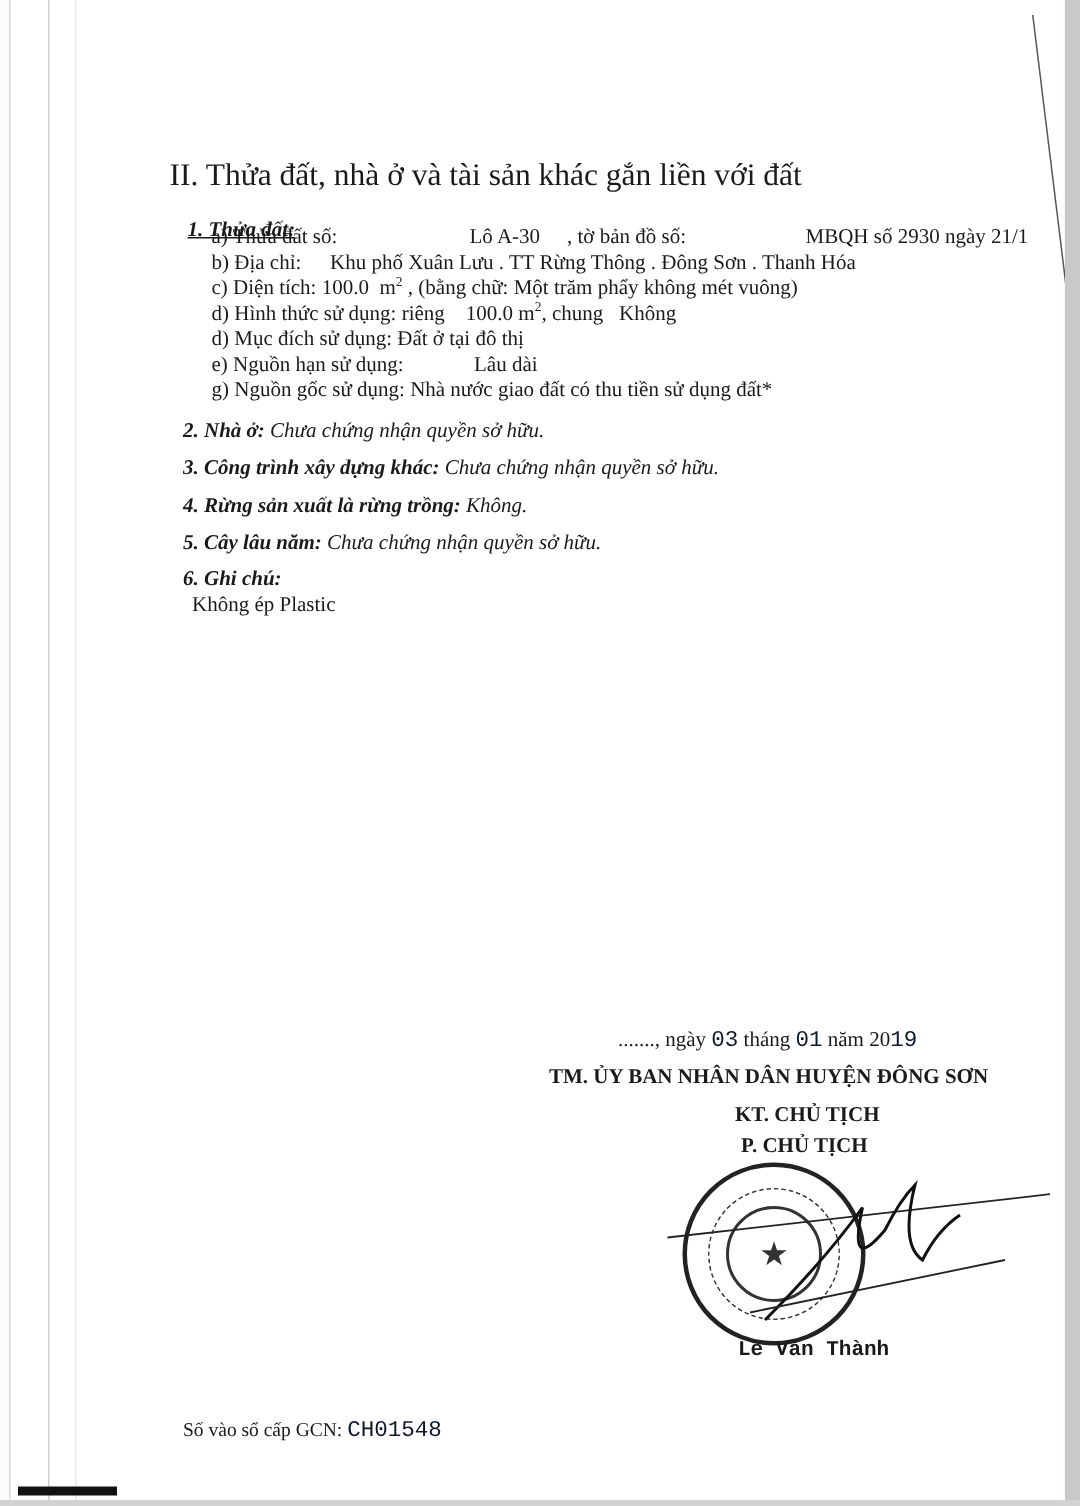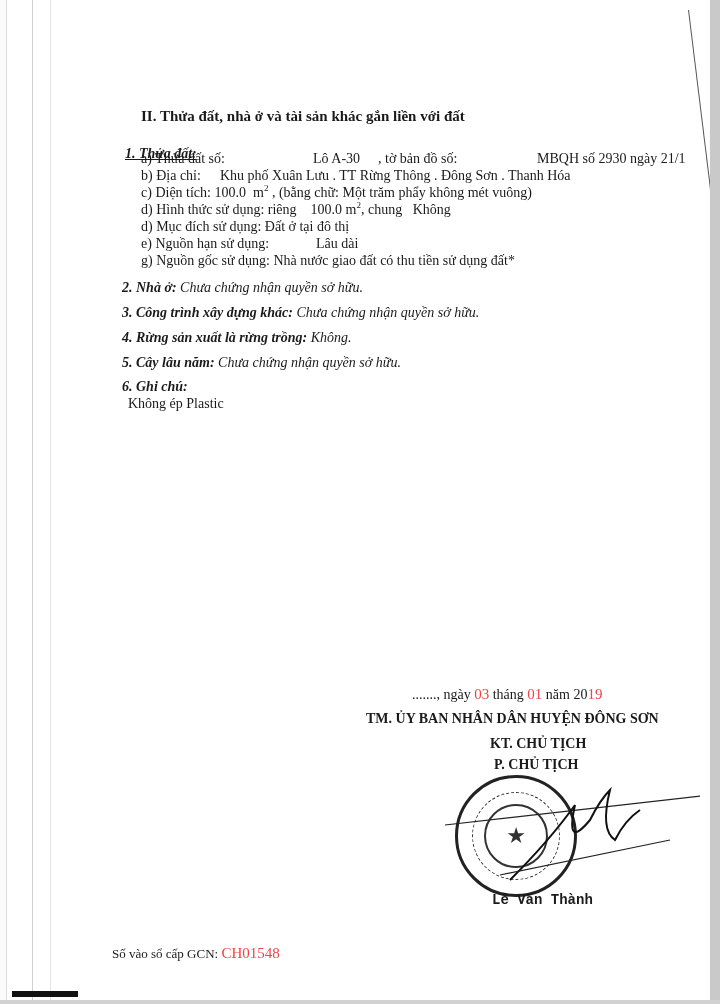--- a/index.html
+++ b/index.html
@@ -27,23 +27,23 @@
   .fold-line2 {
     position:absolute; left:50px; top:0; width:1px; height:1004px; background:#e6e6e6;
   }
   .crease-right {
     position:absolute; left:688px; top:10px; width:1px; height:190px;
     background:#555; transform:rotate(-7deg); transform-origin:top;
   }
   .t { position:absolute; white-space:nowrap; font-size:14px; line-height:16px; }
   .b { font-weight:bold; }
   .i { font-style:italic; }
-  .heading { font-size:15px; font-weight:bold;margin-left:28px; }
+  .heading { font-size:21px; font-weight:normal; }
   .sup { font-size:9px; vertical-align:super; line-height:0; }
-  .hand { font-family:Liberation Serif, serif; font-size:15px; color:#ef4444; }
+  .hand { font-family:Liberation Mono, monospace; font-size:15px; color:#0f172a; }
   .seal {
     position:absolute; left:455px; top:775px; width:122px; height:122px;
     border:3px solid #222; border-radius:50%; box-sizing:border-box;
   }
   .seal-inner {
     position:absolute; left:14px; top:14px; width:88px; height:88px;
     border:1.5px dashed #333; border-radius:50%; box-sizing:border-box;
   }
   .seal-emblem {
     position:absolute; left:26px; top:26px; width:64px; height:64px;
@@ -127,17 +127,17 @@
 </div>
 
 <svg class="sig" width="260" height="110">
   <path d="M5 45 L270 15" stroke="#222" stroke-width="1.2" fill="none"></path>
   <path d="M70 100 Q 110 60 135 25 Q 125 70 150 40 Q 160 20 170 10 Q 160 50 175 60 Q 185 40 200 30" stroke="#111" stroke-width="2" fill="none"></path>
   <path d="M60 95 L230 60" stroke="#222" stroke-width="1.2" fill="none"></path>
 </svg>
 
 <div class="t b" style="left:492px; top:892px;font-family:Liberation Mono, monospace;">Lê Văn Thành</div>
 
-<div class="t" style="left:112px; top:945px; font-size:13px;text-align:right;">
+<div class="t" style="left:122px; top:945px; font-size:13px;text-align:right;">
   <span>Số vào sổ cấp GCN:</span>&nbsp;<span class="hand">CH01548</span>
 </div>
 
 <div class="blackbar"></div>
 
 </body></html>

